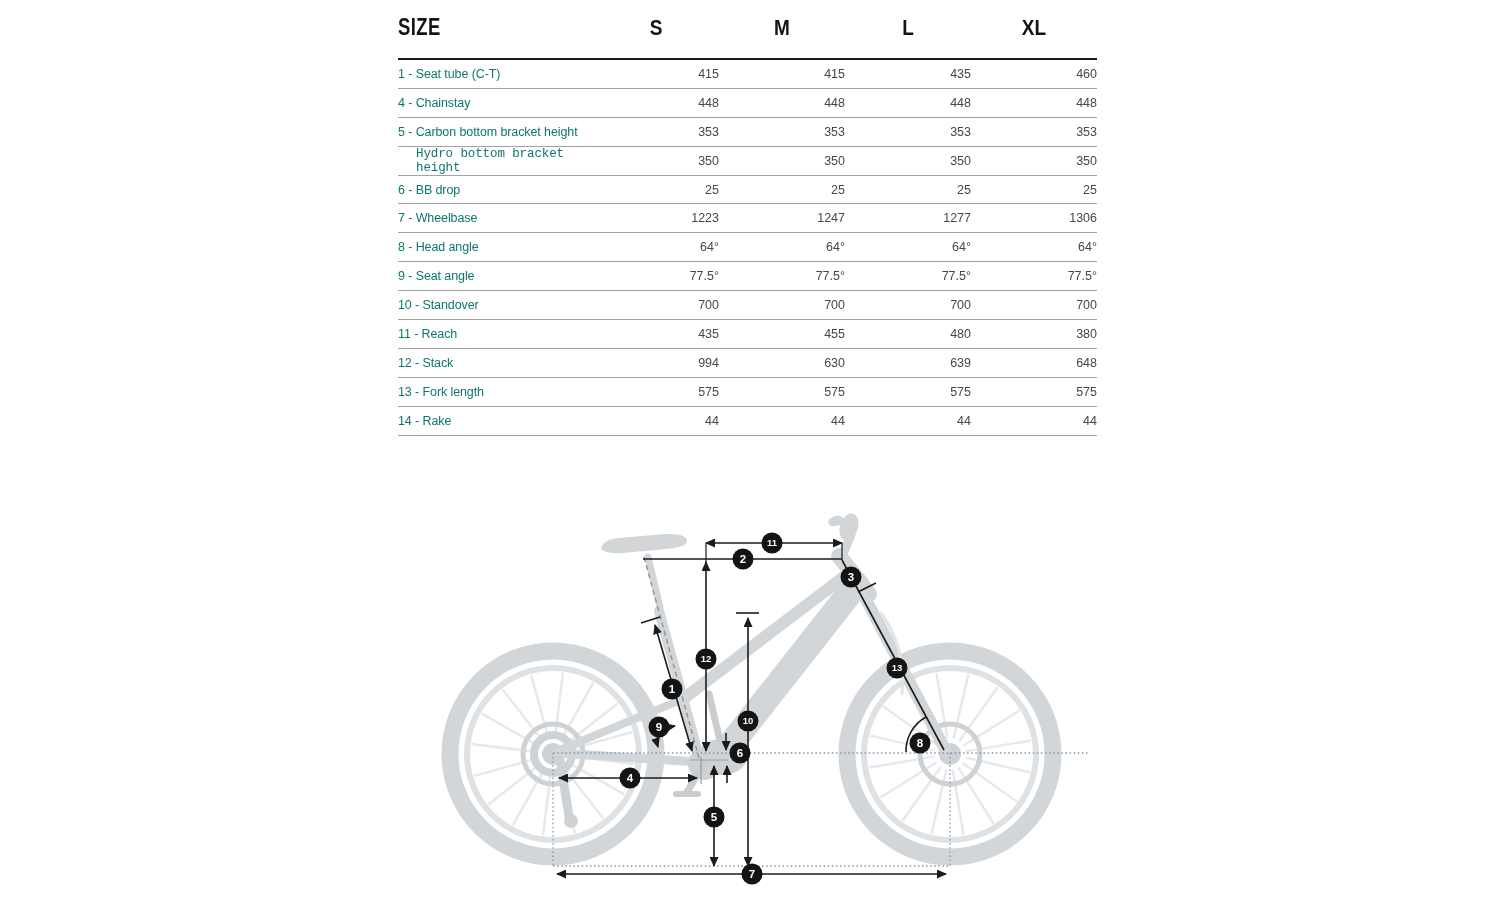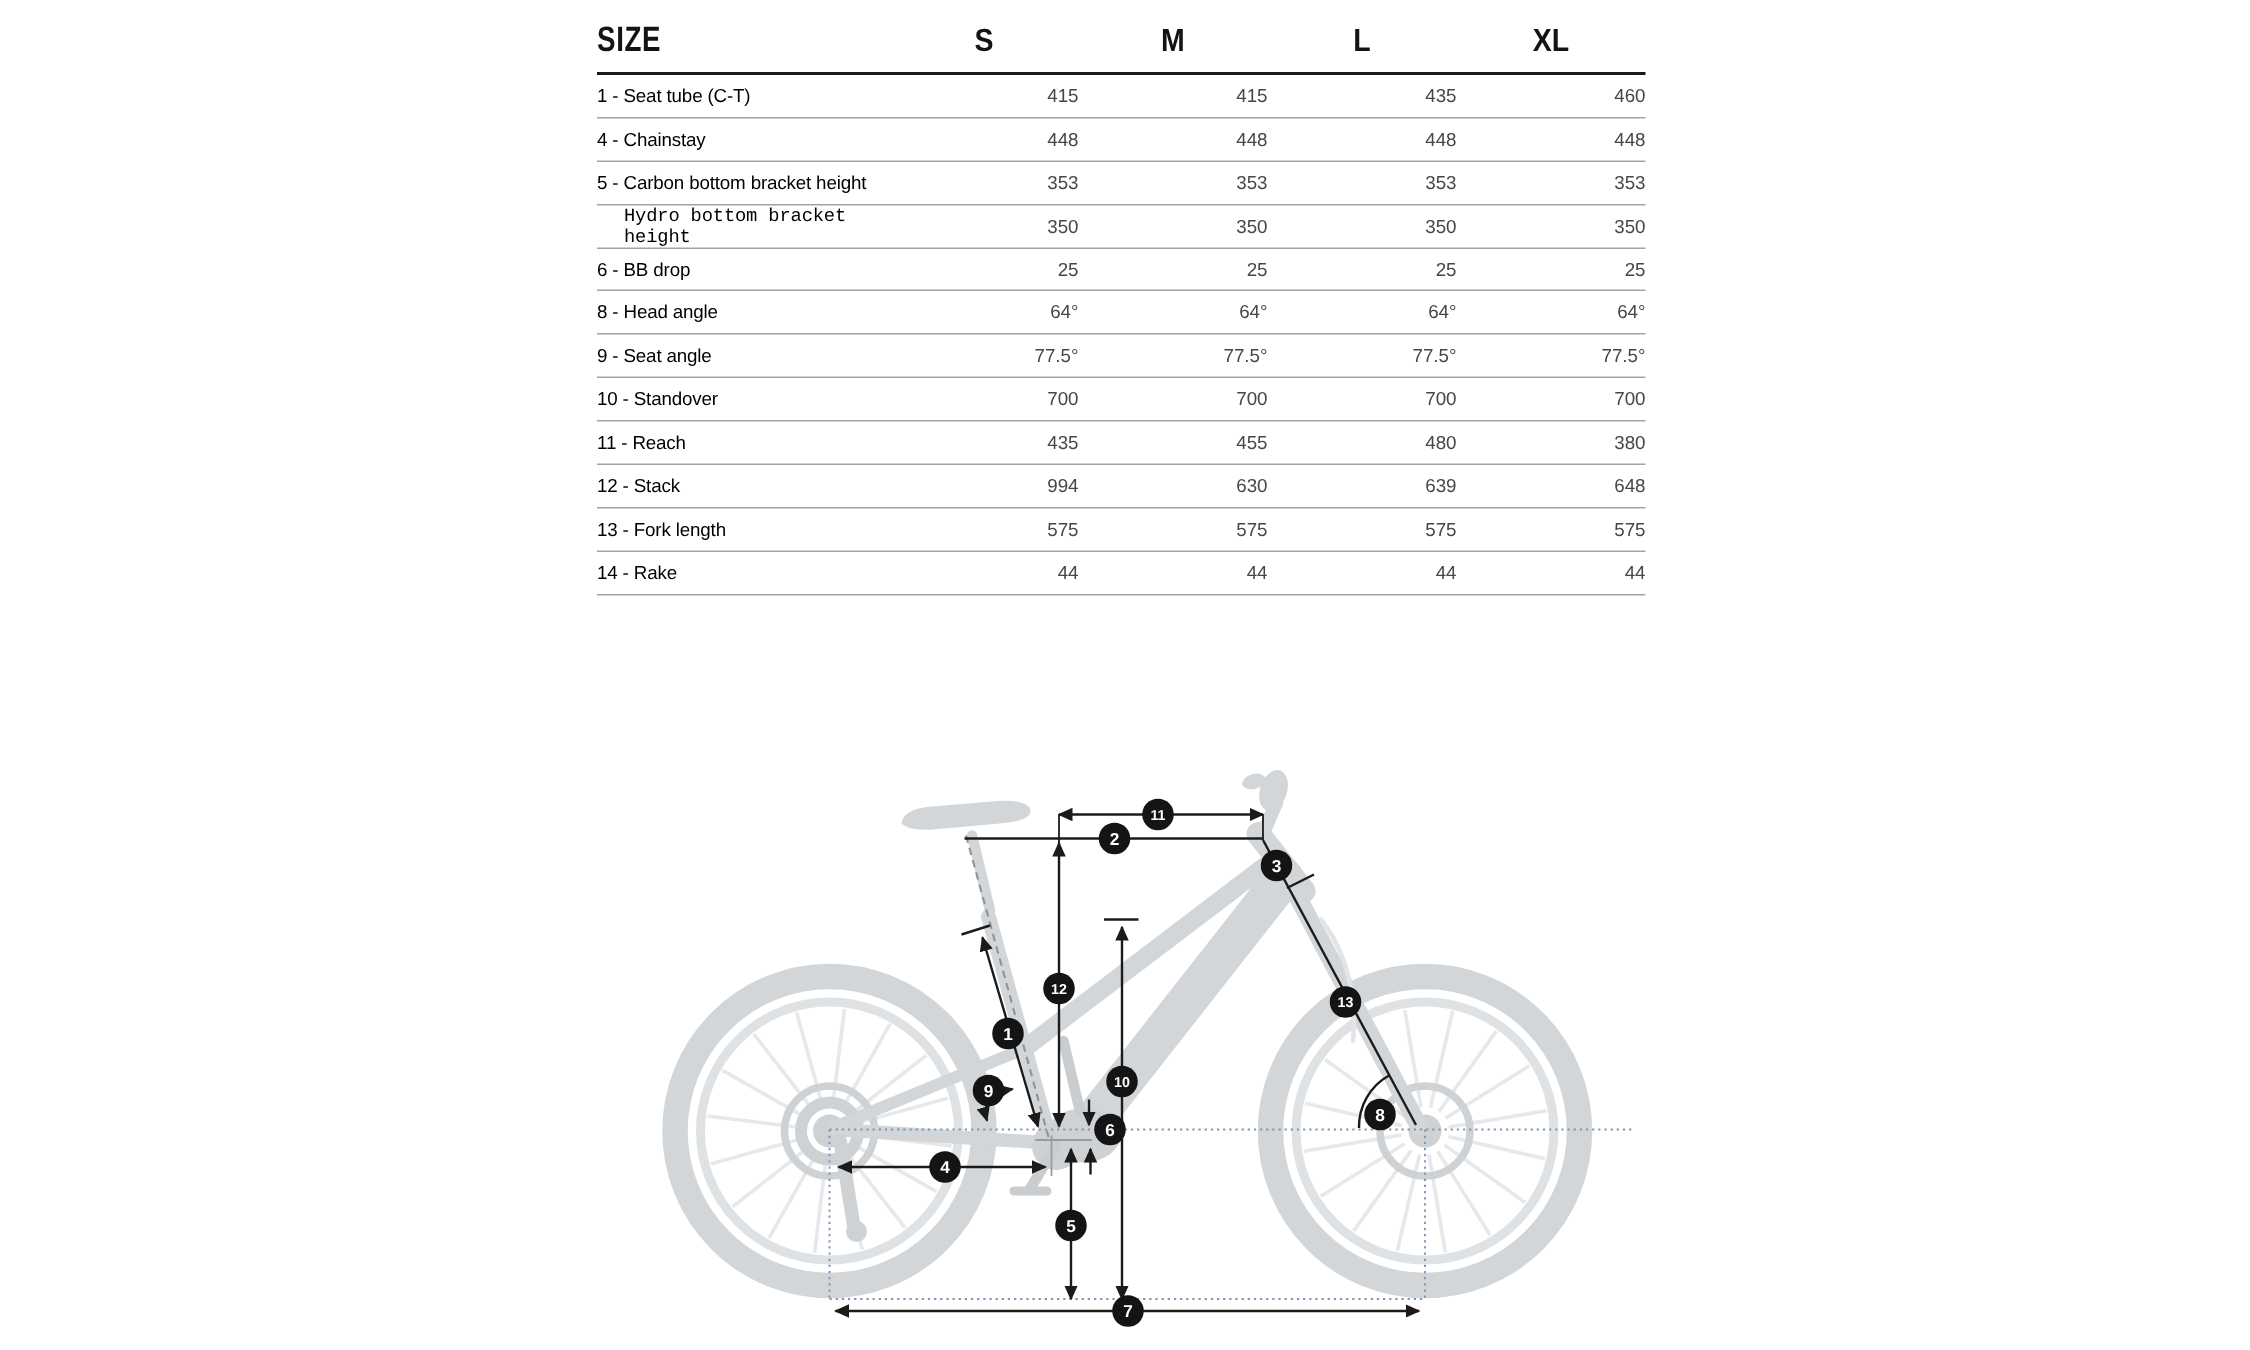--- a/index.html
+++ b/index.html
@@ -1,26 +1,26 @@
 <!DOCTYPE html>
 <html><head>
 <meta charset="utf-8">
 <style>
   html,body{margin:0;padding:0;background:#ffffff;}
   #stage{position:relative;width:1500px;height:900px;background:#ffffff;overflow:hidden;
          font-family:"Liberation Sans",sans-serif;}
   
   .geo-table{position:absolute;left:398px;top:6px;width:699px;color:#404040;}
-  .thead{display:flex;align-items:flex-end;height:35px;border-bottom:2.5px solid #1a1a1a;padding-bottom:7px;box-sizing:content-box;}
+  .thead{display:flex;align-items:flex-end;height:35px;border-bottom:2.5px solid #1a1a1a;padding-bottom:17px;box-sizing:content-box;}
   .th-size{width:195px;font-size:21px;font-weight:bold;color:#141414;letter-spacing:.5px;
            transform:scale(.88,1.12);transform-origin:left bottom;}
   .th-col{width:126px;text-align:center;font-size:19px;font-weight:bold;color:#141414;
           transform:scaleY(1.12);transform-origin:center bottom;}
   .row{display:flex;align-items:center;height:27.9px;border-bottom:1px solid #a3a3a3;font-size:12.5px;}
-  .lbl{width:195px;color:#000000;letter-spacing:-.1px;}
+  .lbl{width:195px;color:#0f766e;letter-spacing:-.1px;}
   .lbl.indent{padding-left:18px;box-sizing:border-box;font-family:Liberation Mono, monospace;}
   .val{width:126px;text-align:right;color:#474747;}
   
   #diagram{position:absolute;left:0;top:0;width:1500px;height:900px;}
   .measure{stroke:#1b1b1b;stroke-width:1.6;fill:none;}
   .thin{stroke:#1b1b1b;stroke-width:1.2;fill:none;}
   .helper{stroke:#9b9b9b;stroke-width:1.2;fill:none;}
   .construct{stroke:#7f97b6;stroke-width:1.3;fill:none;stroke-dasharray:1.5 2.6;}
   .sil{stroke:#d3d6d9;fill:none;stroke-linecap:round;}
   .marker-num{fill:#ffffff;font-family:"Liberation Sans",sans-serif;font-weight:bold;text-anchor:middle;}
@@ -257,20 +257,27 @@
           <div class="val">350</div>
         </div>
         <div class="row">
           <div class="lbl">6 - BB drop</div>
           <div class="val">25</div>
           <div class="val">25</div>
           <div class="val">25</div>
           <div class="val">25</div>
         </div>
         <div class="row">
+          <div class="lbl">7 - Wheelbase</div>
+          <div class="val">1223</div>
+          <div class="val">1247</div>
+          <div class="val">1277</div>
+          <div class="val">1306</div>
+        </div>
+        <div class="row">
           <div class="lbl">8 - Head angle</div>
           <div class="val">64°</div>
           <div class="val">64°</div>
           <div class="val">64°</div>
           <div class="val">64°</div>
         </div>
         <div class="row">
           <div class="lbl">9 - Seat angle</div>
           <div class="val">77.5°</div>
           <div class="val">77.5°</div>

